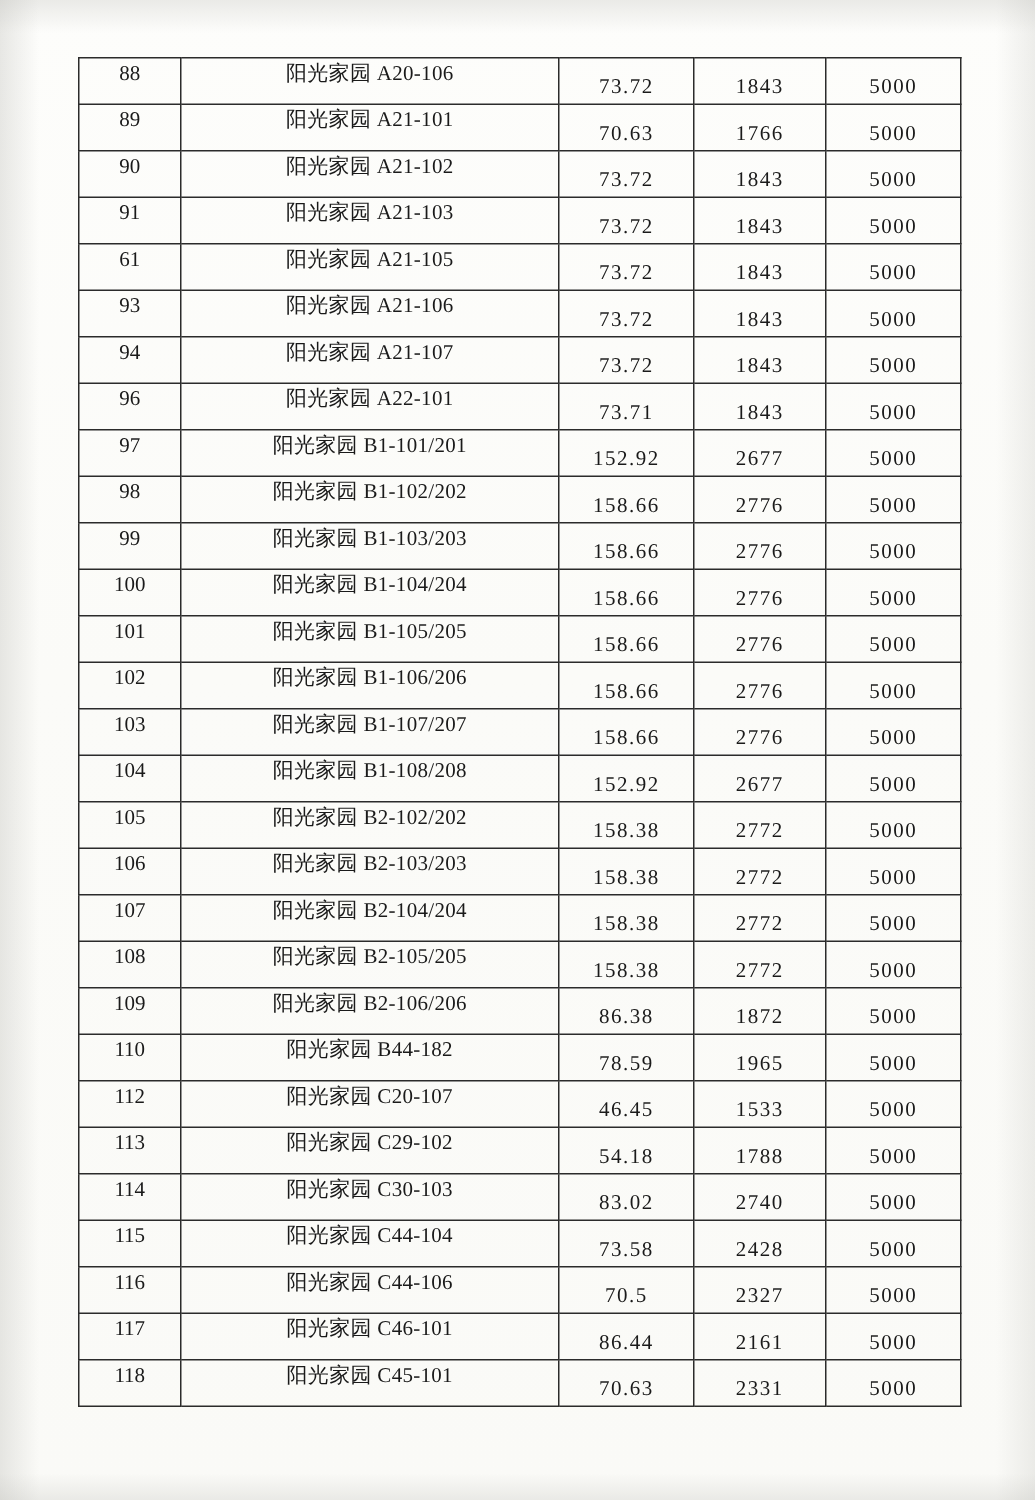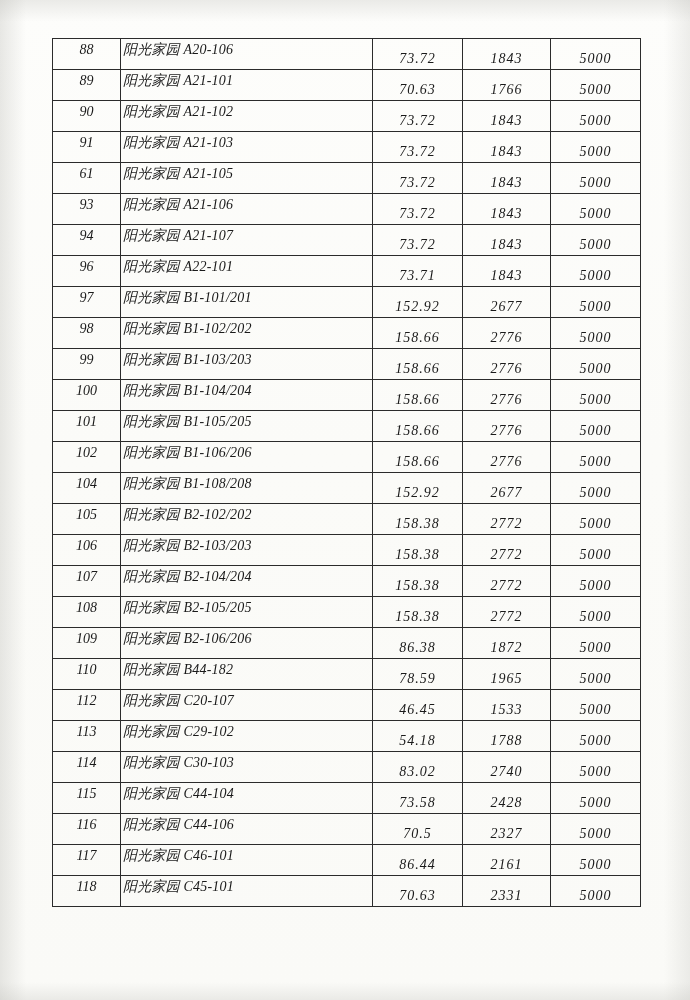--- a/index.html
+++ b/index.html
@@ -13,21 +13,20 @@
     font-family: "Liberation Serif", "DejaVu Serif", serif;
     color: #1a1a1a;
     position: relative;
     overflow: hidden;
   }
   
   .page {
     position: absolute;
     inset: 0;
     background: linear-gradient(180deg, #fdfdfb 0%, #fbfbf8 45%, #fafaf7 100%);
-    font-style: italic;
   }
   .table-wrap {
     position: absolute;
     left: 52px;
     top: 38px;
     width: 588px;
   }
   table.doc-table {
     border-collapse: collapse;
     width: 588px;
@@ -47,20 +46,21 @@
   col.c-area  { width: 90px; }
   col.c-num1  { width: 88px; }
   col.c-num2  { width: 90px; }
 
   td.idx {
     text-align: center;
     font-size: 14.5px;
     font-family: "Liberation Serif", serif;
   }
   td.name {
+    text-align: center;
     font-size: 14.5px;
     letter-spacing: 0.2px;
   }
   td.num {
     text-align: center;
     font-size: 14px;
     font-family: "Liberation Serif", serif;
     letter-spacing: 1px;
   }
   
@@ -339,20 +339,37 @@
             </td>
             <td class="num">
               <span class="v">2776</span>
             </td>
             <td class="num">
               <span class="v">5000</span>
             </td>
           </tr>
           <tr>
             <td class="idx">
+              <span class="v">103</span>
+            </td>
+            <td class="name">
+              <span class="v">阳光家园 B1-107/207</span>
+            </td>
+            <td class="num">
+              <span class="v">158.66</span>
+            </td>
+            <td class="num">
+              <span class="v">2776</span>
+            </td>
+            <td class="num">
+              <span class="v">5000</span>
+            </td>
+          </tr>
+          <tr>
+            <td class="idx">
               <span class="v">104</span>
             </td>
             <td class="name">
               <span class="v">阳光家园 B1-108/208</span>
             </td>
             <td class="num">
               <span class="v">152.92</span>
             </td>
             <td class="num">
               <span class="v">2677</span>

